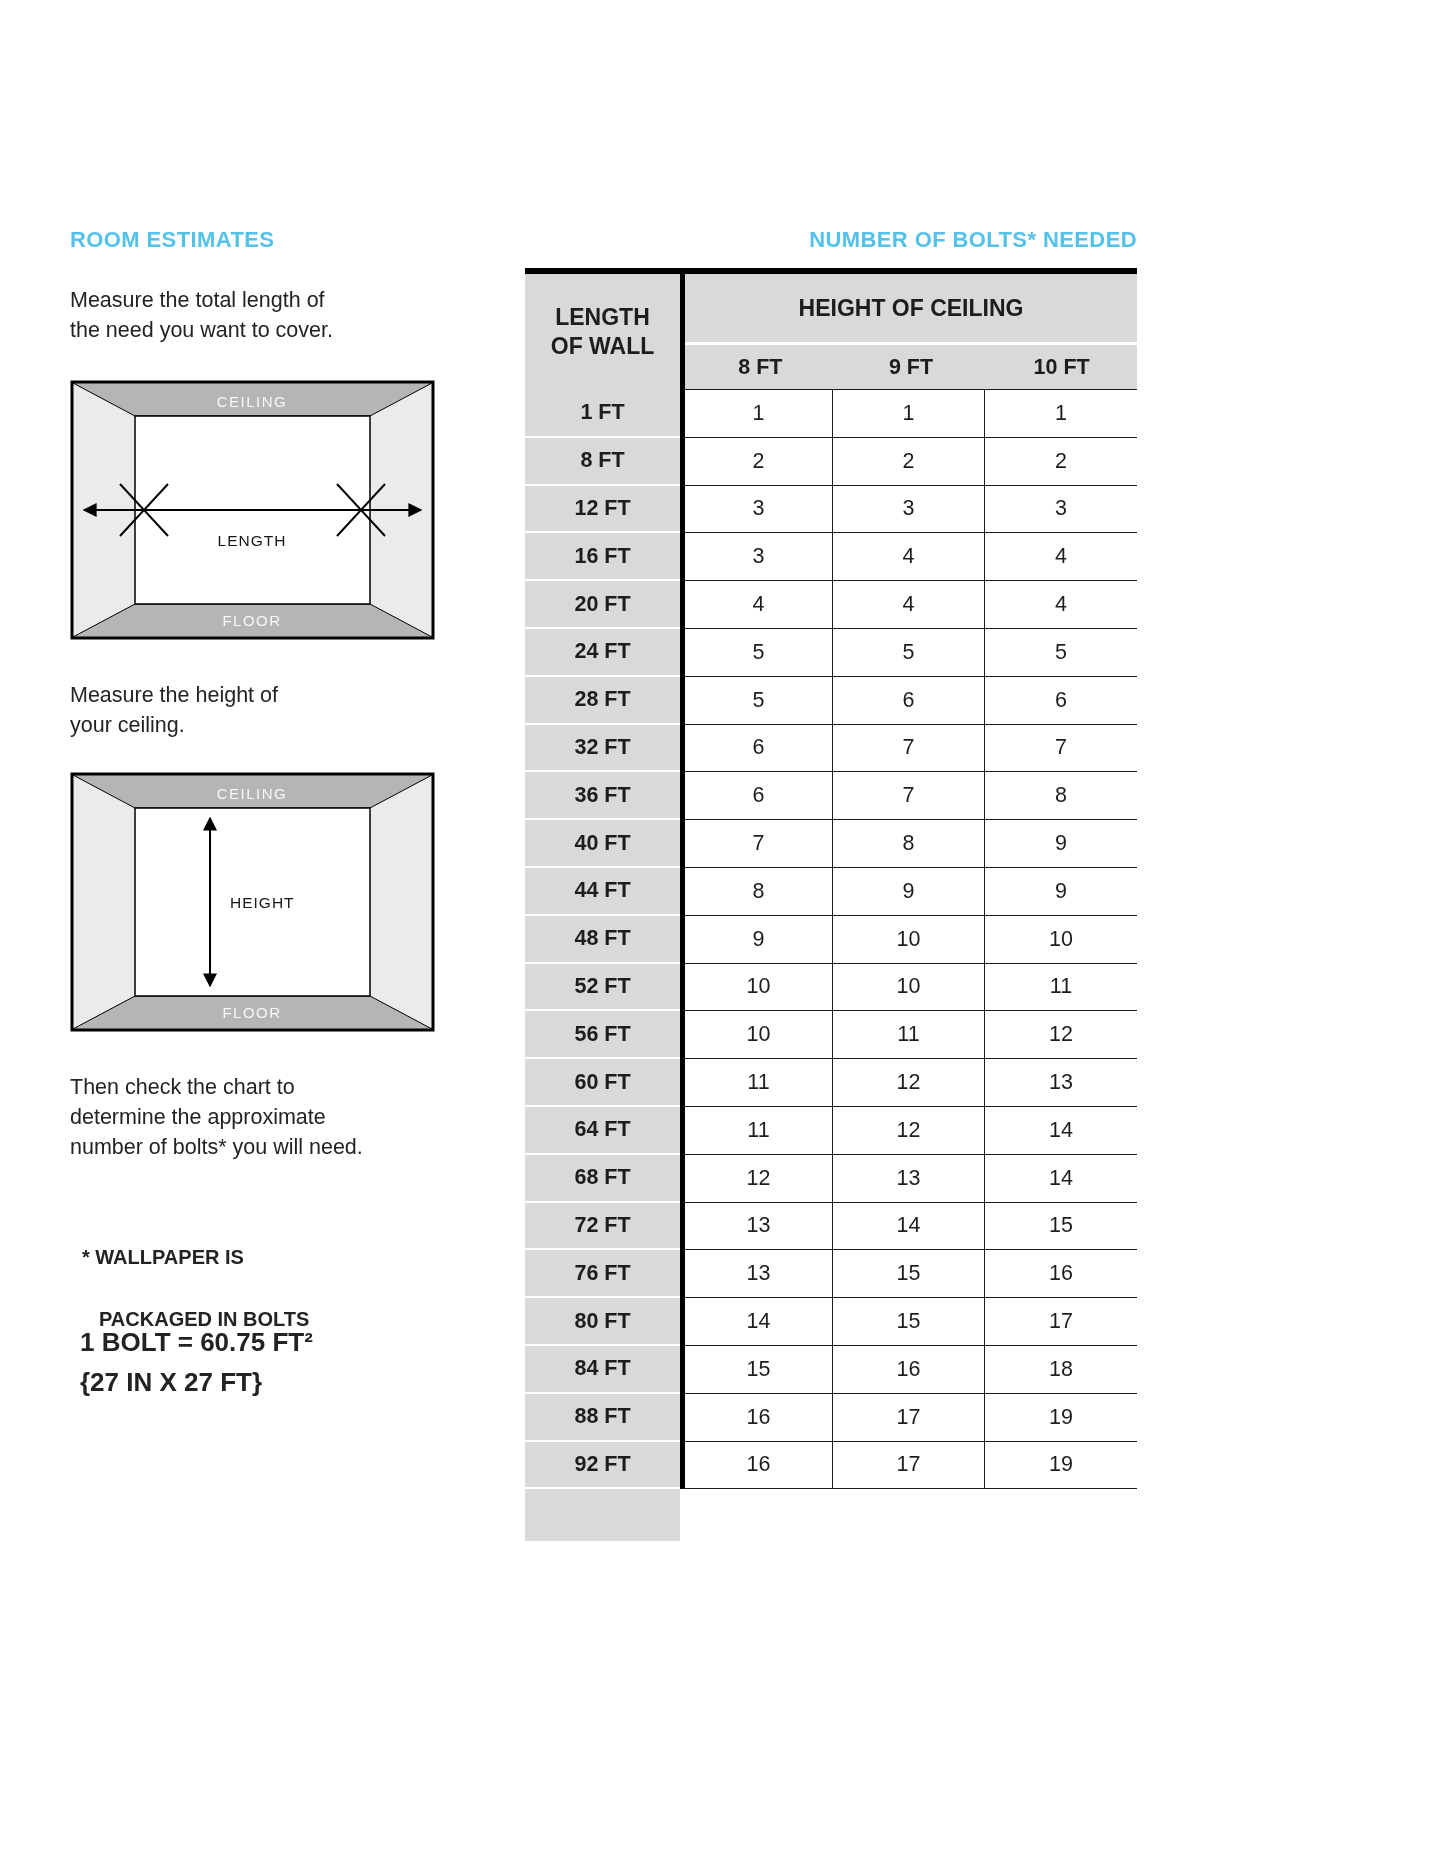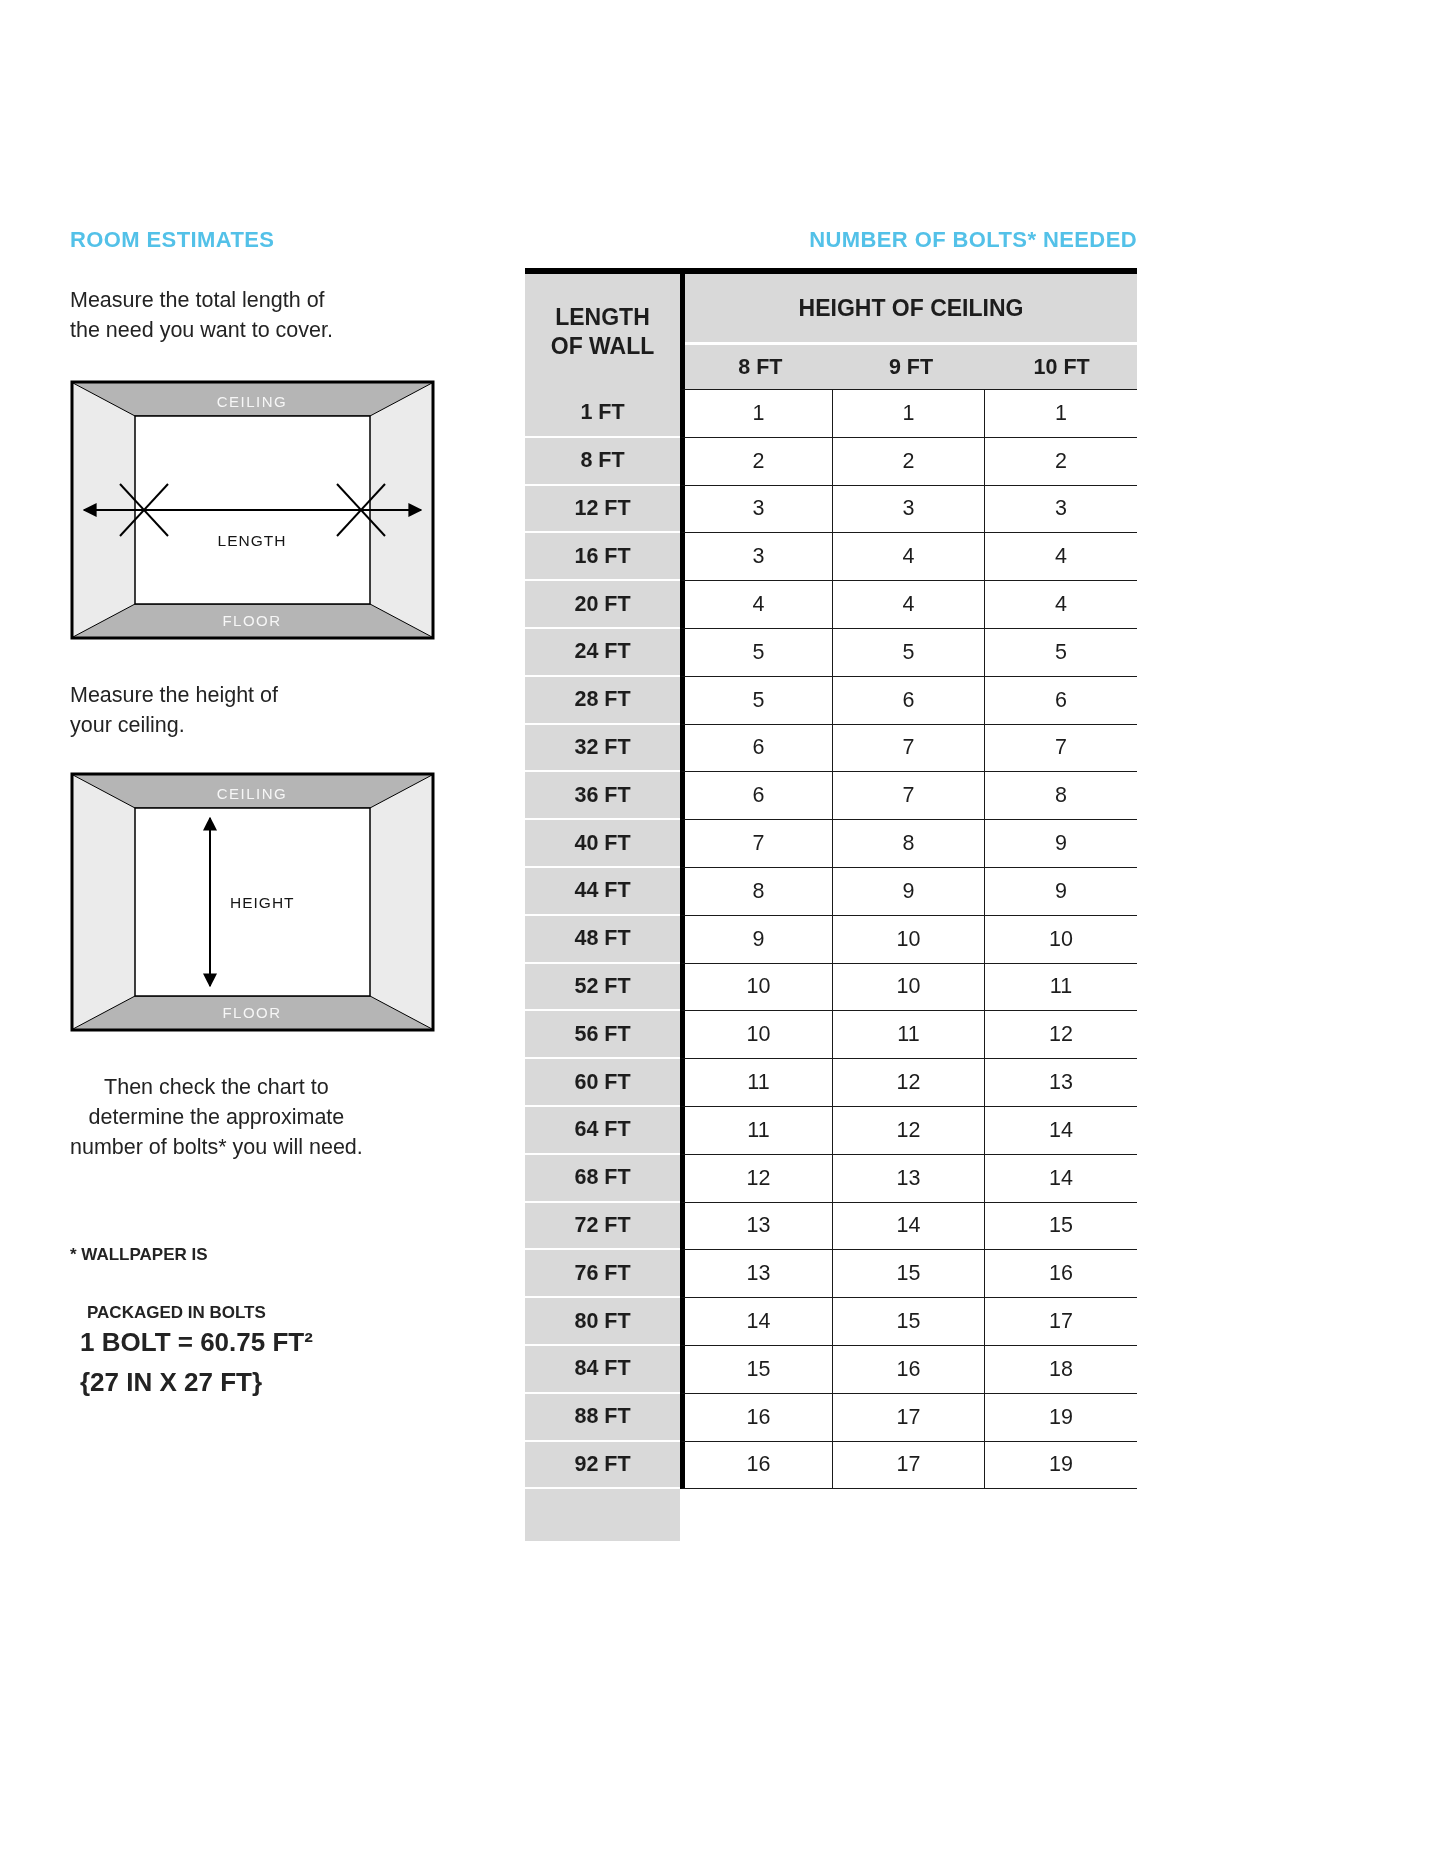--- a/index.html
+++ b/index.html
@@ -35,24 +35,24 @@
   .step {
     position:absolute;
     left:70px;
     font-size:21.5px;
     line-height:1.4;
     white-space:pre-line;
     color:#232323;
   }
   .step1 { top:285px; }
   .step2 { top:680px; }
-  .step3 { top:1072px;text-align:center; }
+  .step3 { top:1072px; }
   .footnote {
-    position:absolute; left:70px; top:1243px;
-    font-size:17px; font-weight:bold; line-height:1.4;
+    position:absolute; left:82px; top:1243px;
+    font-size:20px; font-weight:bold; line-height:1.4;
   }
   .footnote span { display:block; }
   .footnote .fn2 { padding-left:17px;margin-top:34px; }
   .bolt-info {
     position:absolute; left:80px; top:1322px;
     font-size:26px; font-weight:bold; line-height:1.55;
   }
   .bolt-info span { display:block; }
 
   .diagram { position:absolute; left:70px; }

